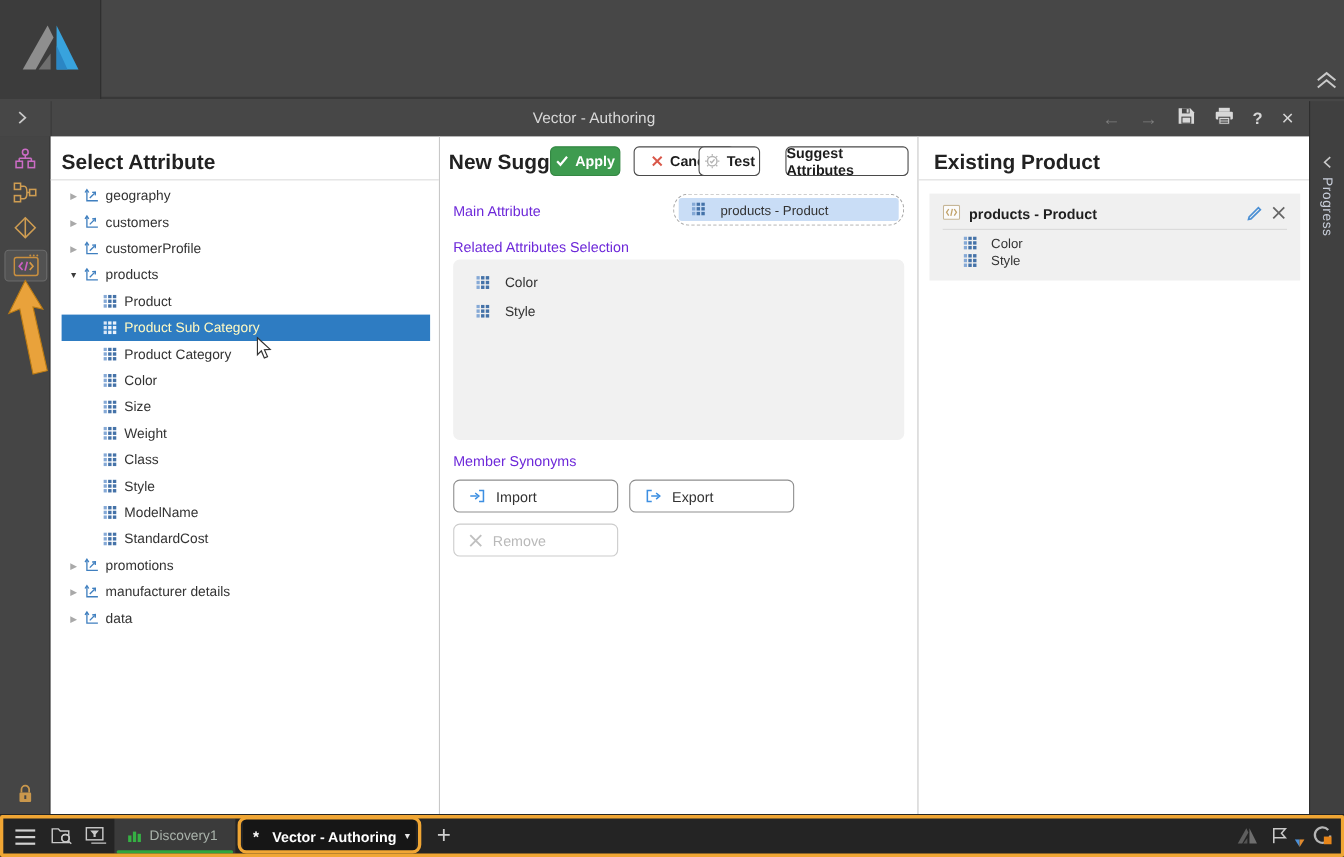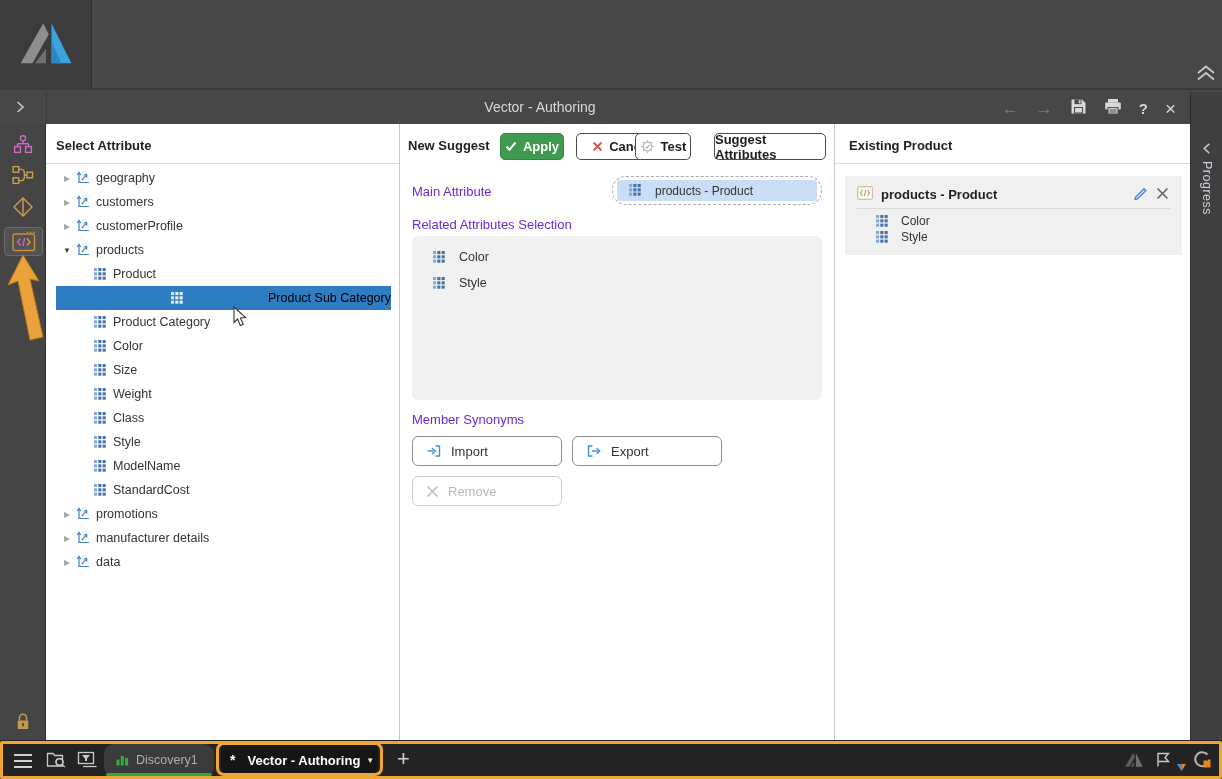--- a/index.html
+++ b/index.html
@@ -26,27 +26,27 @@
   .sidebar{position:absolute;left:0;top:124px;width:46px;height:616px;background:#454545;border-right:1px solid #2E2E2E;box-sizing:border-box;}
   .s-icon{position:absolute;left:50%;transform:translateX(-50%);}
   .sel-box{position:absolute;left:4px;top:103px;width:39px;height:29px;background:#525252;border:1px solid #6B6B6B;border-radius:4px;display:flex;align-items:center;justify-content:center;box-sizing:border-box;}
   .anno-arrow{position:absolute;left:2px;top:253px;z-index:40;pointer-events:none;}
   
   .content{position:absolute;left:46px;top:124px;width:1144px;height:616px;background:#fff;display:flex;}
   .panel{position:relative;box-sizing:border-box;}
   .p1{width:354px;border-right:1px solid #C8C8C8;}
   .p2{width:435px;border-right:1px solid #C8C8C8;}
   .p3{flex:1;}
-  .panel-h{position:absolute;top:14px;font-size:13px;font-weight:700;color:#222;}
+  .panel-h{position:absolute;top:14px;font-size:19px;font-weight:700;color:#222;}
   .p-div{position:absolute;top:39px;left:0;right:0;height:1px;background:#DCDCDC;}
   
   .tree{position:absolute;top:42px;left:0;right:0;}
   .tree-row{height:24px;display:flex;align-items:center;margin:0 8px 0 10px;font-size:12.5px;color:#333;cursor:default;}
   .tree-row.indent{padding-left:17px;}
-  .tree-row.selected{background:#2E7CC2;color:#000000;justify-content:space-between;}
+  .tree-row.selected{background:#2E7CC2;color:#fef9c3;}
   .tw{flex:0 0 14px;margin-left:4px;text-align:center;font-size:8px;color:#A9A9A9;}
   .tw.expanded{color:#3C3C3C;font-size:8px;}
   .t-icon{flex:0 0 14px;height:14px;margin:0 6px 0 2px;display:flex;align-items:center;justify-content:center;}
   
   .btn{position:absolute;top:9px;height:27px;border-radius:5px;display:flex;align-items:center;justify-content:center;gap:6px;font-size:13px;font-weight:700;box-sizing:border-box;cursor:pointer;}
   .btn.primary{background:#3E9B4F;color:#fff;border:1px solid #358844;}
   .btn.ghost{background:#fff;color:#1C1C1C;border:1.6px solid #4A4A4A;}
   .f-label{position:absolute;left:12px;font-size:13px;color:#6d28d9;}
   .chip-zone{position:absolute;left:212px;top:52px;width:210px;height:29px;border:1px dashed #ABABAB;border-radius:14px;display:flex;align-items:center;padding:0 4px;box-sizing:border-box;}
   .chip{flex:1;height:21px;background:#C9DDF6;border-radius:3px;display:flex;align-items:center;gap:7px;padding-left:9px;font-size:12px;color:#333;}
@@ -61,21 +61,21 @@
   .vc-edit{position:absolute;left:288px;top:10px;cursor:pointer;}
   .vc-x{position:absolute;left:310px;top:10px;cursor:pointer;}
   .vc-div{position:absolute;left:12px;right:12px;top:32px;height:1px;background:#D9D9D9;}
   .vc-row{position:absolute;left:28px;display:flex;align-items:center;gap:6px;font-size:12px;color:#333;}
   
   .taskbar{position:absolute;left:0;top:740px;width:1222px;height:39px;background:#242424;}
   .ham{position:absolute;left:14px;top:14px;width:18px;}
   .ham div{height:2px;background:#D0D0D0;margin-bottom:4px;}
   .tb-ic{position:absolute;top:11px;}
   .tab{position:absolute;top:4px;height:32px;display:flex;align-items:center;box-sizing:border-box;}
-  .tab1{left:104px;width:110px;background:#3B3B3B;padding-left:12px;gap:7px;border-radius:10px;}
+  .tab1{left:104px;width:110px;background:#3B3B3B;padding-left:12px;gap:7px;}
   .tab1 .tab-label{font-size:12.5px;color:#A9B2AA;}
   .tab1-green{position:absolute;left:2px;right:2px;bottom:0;height:3px;background:#2FA63F;border-radius:2px;}
   .tab2{left:221px;width:157px;background:#161616;padding:0 9px;gap:6px;}
   .tab2 .tab-label{font-size:13px;font-weight:700;color:#FFF;white-space:nowrap;}
   .tab-star{color:#FFF;font-size:14px;font-weight:700;}
   .tab-caret{margin-left:auto;color:#E8E8E8;font-size:8px;}
   .plus-btn{position:absolute;left:397px;top:6px;color:#CFCFCF;font-size:22px;font-weight:400;cursor:pointer;}
   
   .anno-bar{position:absolute;left:0;top:741px;width:1222px;height:38px;border:3px solid #F0A634;border-radius:2px;box-sizing:border-box;pointer-events:none;z-index:50;}
   .anno-tab{position:absolute;left:216px;top:742px;width:167px;height:34px;border:3px solid #F0A634;border-radius:8px;box-sizing:border-box;pointer-events:none;z-index:51;}

